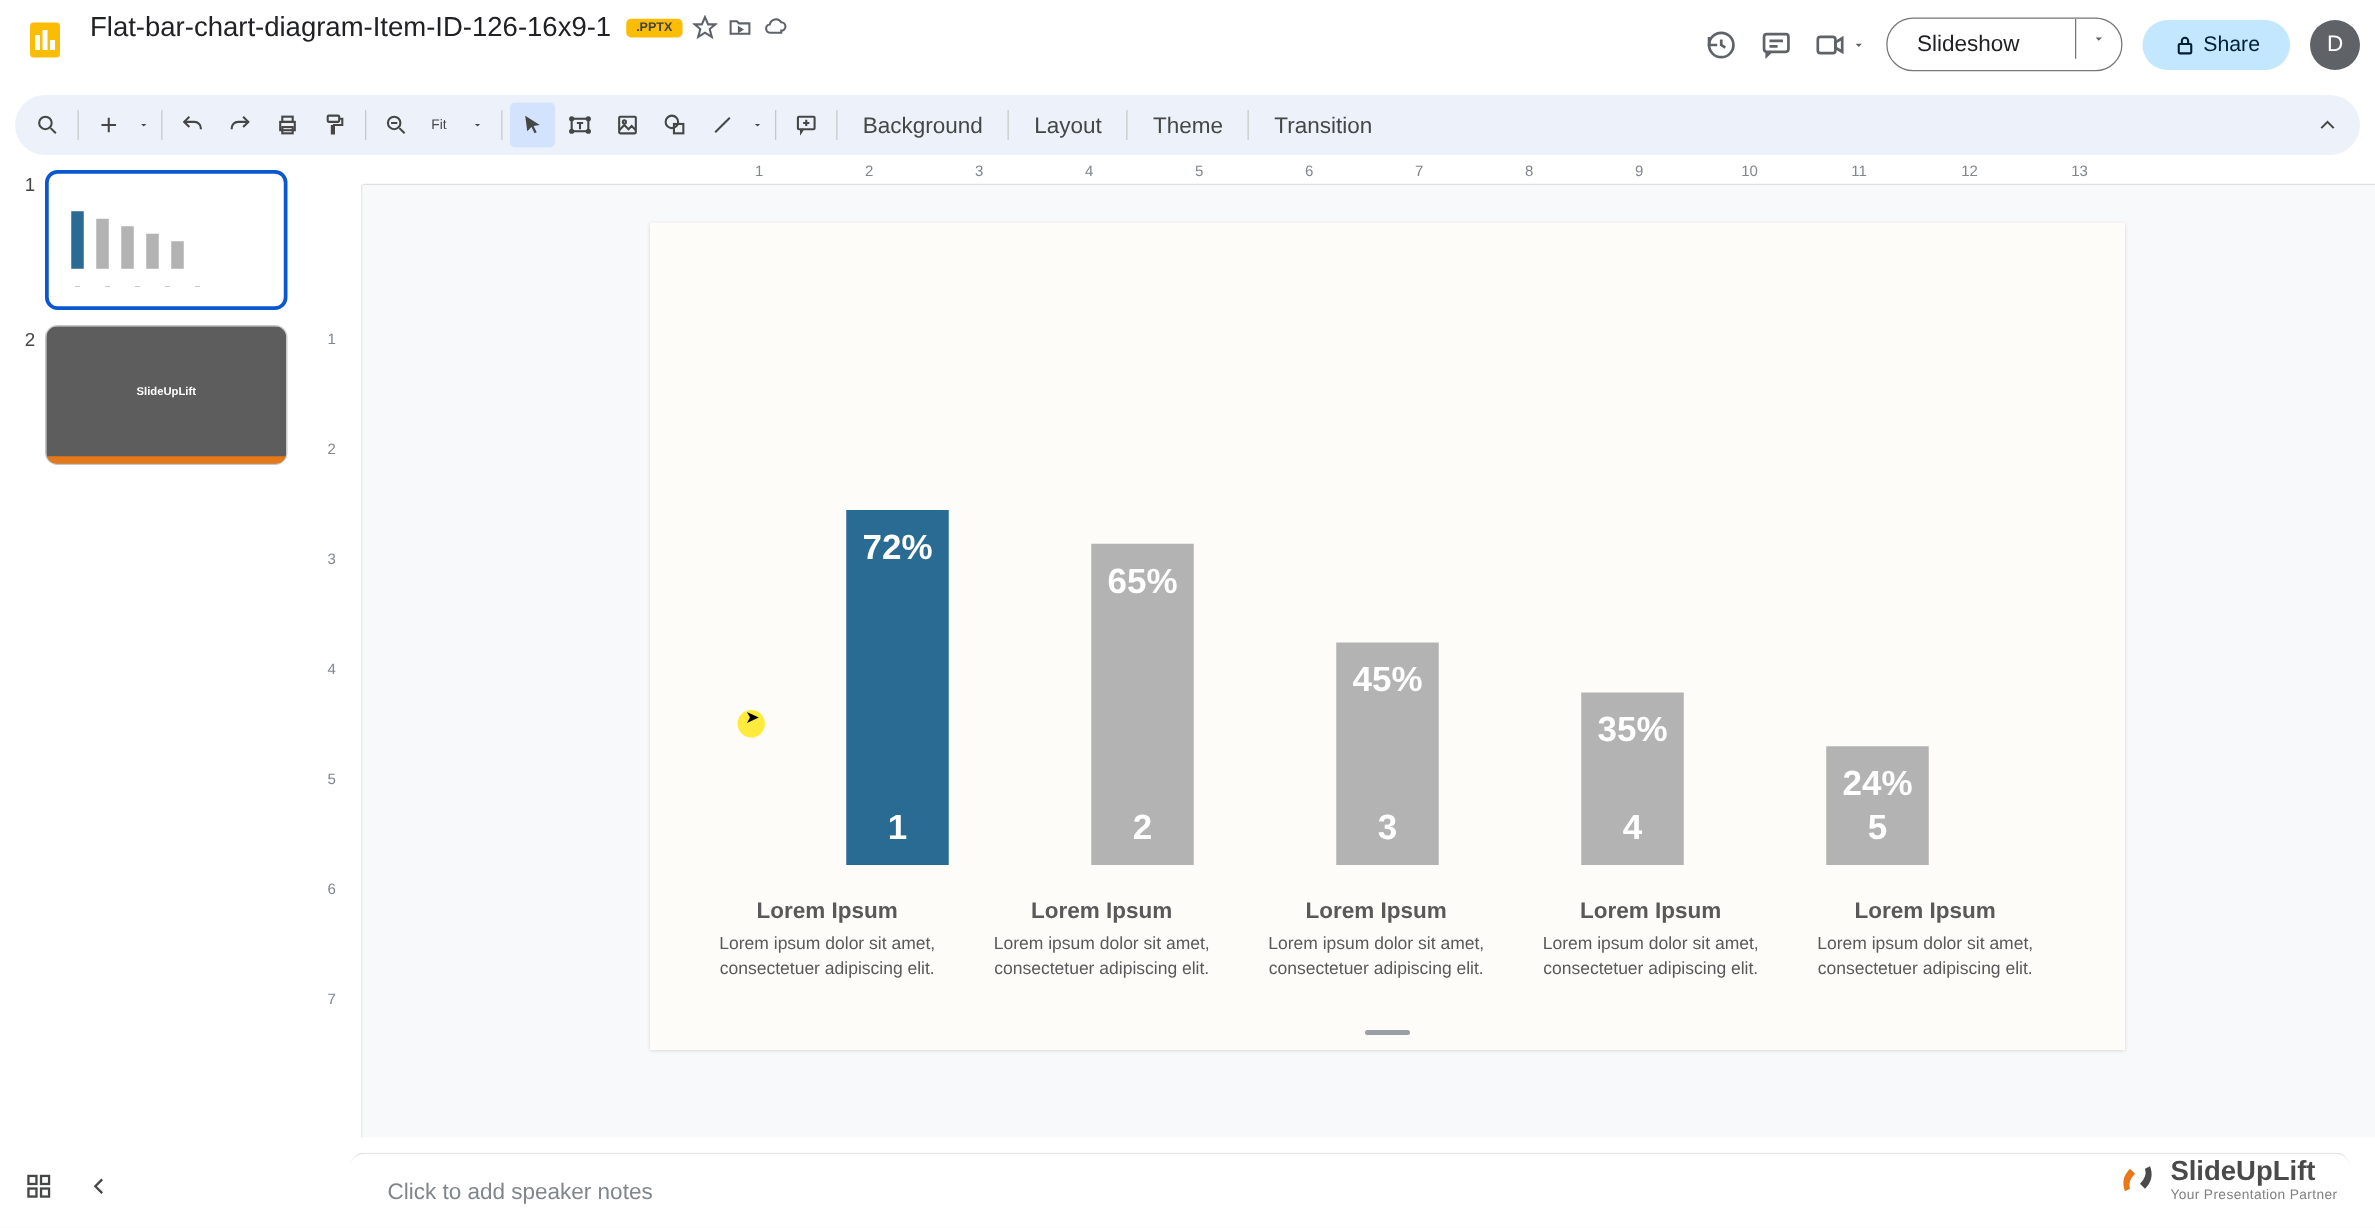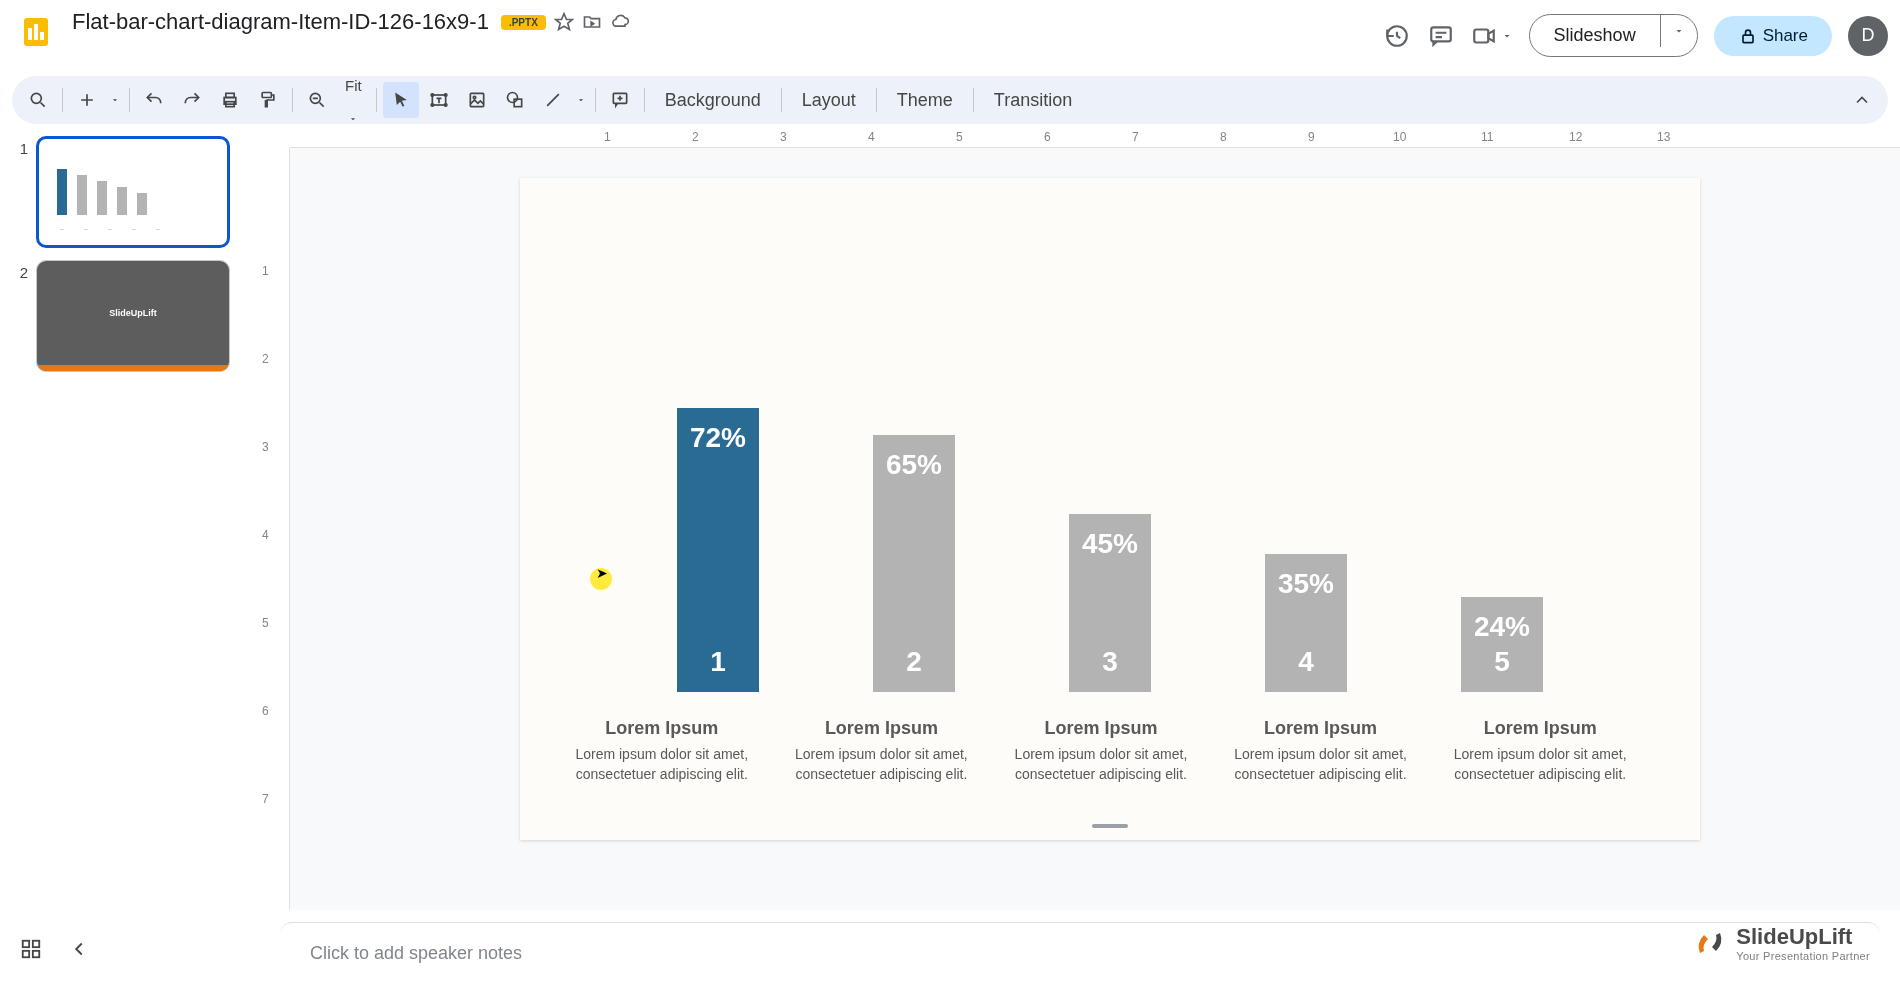--- a/index.html
+++ b/index.html
@@ -13,32 +13,32 @@
     .title-row { display: flex; align-items: center; gap: 8px; height: 28px; }
     .doc-title { font-size: 22px; color: #202124; padding: 2px 4px; border-radius: 4px; }
     .pptx-badge { background: #fbbc04; color: #3c4043; font-size: 10px; font-weight: bold; padding: 2px 8px; border-radius: 4px; }
     .title-icon { width: 20px; height: 20px; color: #5f6368; cursor: pointer; }
     .menu-bar { display: flex; gap: 2px; margin-top: 2px; }
     .menu-item { padding: 4px 10px; font-size: 17px; color: #202124; border-radius: 4px; cursor: pointer; }
     
     .header-right { display: flex; align-items: center; gap: 16px; margin-left: auto; margin-top: 6px; }
     .header-icon { width: 28px; height: 28px; color: #5f6368; cursor: pointer; display: flex; align-items: center; justify-content: center; }
     .video-btn { display: flex; align-items: center; gap: 4px; cursor: pointer; }
-    .slideshow-container { display: flex; align-items: flex-start; border: 1px solid #747775; border-radius: 50px; overflow: hidden; }
+    .slideshow-container { display: flex; align-items: flex-start; border: 1px solid #747775; border-radius: 50px; overflow: hidden; gap: 20px; }
     .slideshow-btn { padding: 10px 24px; font-size: 18px; color: #202124; cursor: pointer; }
     .slideshow-dropdown { padding: 10px 12px; border-left: 1px solid #747775; cursor: pointer; }
     .share-btn { background: #c2e7ff; border-radius: 50px; padding: 10px 24px; display: flex; align-items: center; gap: 5px; font-size: 17px; color: #001d35; cursor: pointer; }
     .avatar { width: 40px; height: 40px; border-radius: 50%; background: #5f6368; color: #fff; display: flex; align-items: center; justify-content: center; font-size: 18px; font-weight: 500; cursor: pointer; }
     
     
     .toolbar { display: flex; align-items: center; background: #edf2fa; border-radius: 50px; margin: 4px 12px; padding: 4px 8px; height: 48px; gap: 2px; }
     .tool-btn { padding: 8px; border-radius: 4px; cursor: pointer; color: #444746; display: flex; align-items: center; justify-content: center; min-width: 32px; height: 36px; }
     .tool-btn.active { background: #d3e3fd; }
     .tool-separator { width: 1px; height: 24px; background: #c7c7c7; margin: 0 4px; }
-    .zoom-select { padding: 4px 8px; font-size: 15px; color: #444746; display: flex; align-items: center; gap: 20px; cursor: pointer; flex-direction: column; }
+    .zoom-select { padding: 4px 8px; font-size: 11px; color: #444746; display: flex; align-items: center; gap: 20px; cursor: pointer; }
     .toolbar-text { padding: 8px 14px; font-size: 18px; color: #444746; cursor: pointer; border-radius: 4px; }
     .toolbar-right { margin-left: auto; }
     
     
     .main-area { display: flex; height: calc(100% - 200px); position: relative; }
     
     
     .slide-panel { width: 252px; padding: 8px 12px; overflow-y: auto; border-right: 1px solid transparent; }
     .slide-thumb-container { display: flex; align-items: flex-start; margin-bottom: 12px; }
     .slide-num { width: 24px; font-size: 15px; color: #444746; text-align: center; padding-top: 4px; }

